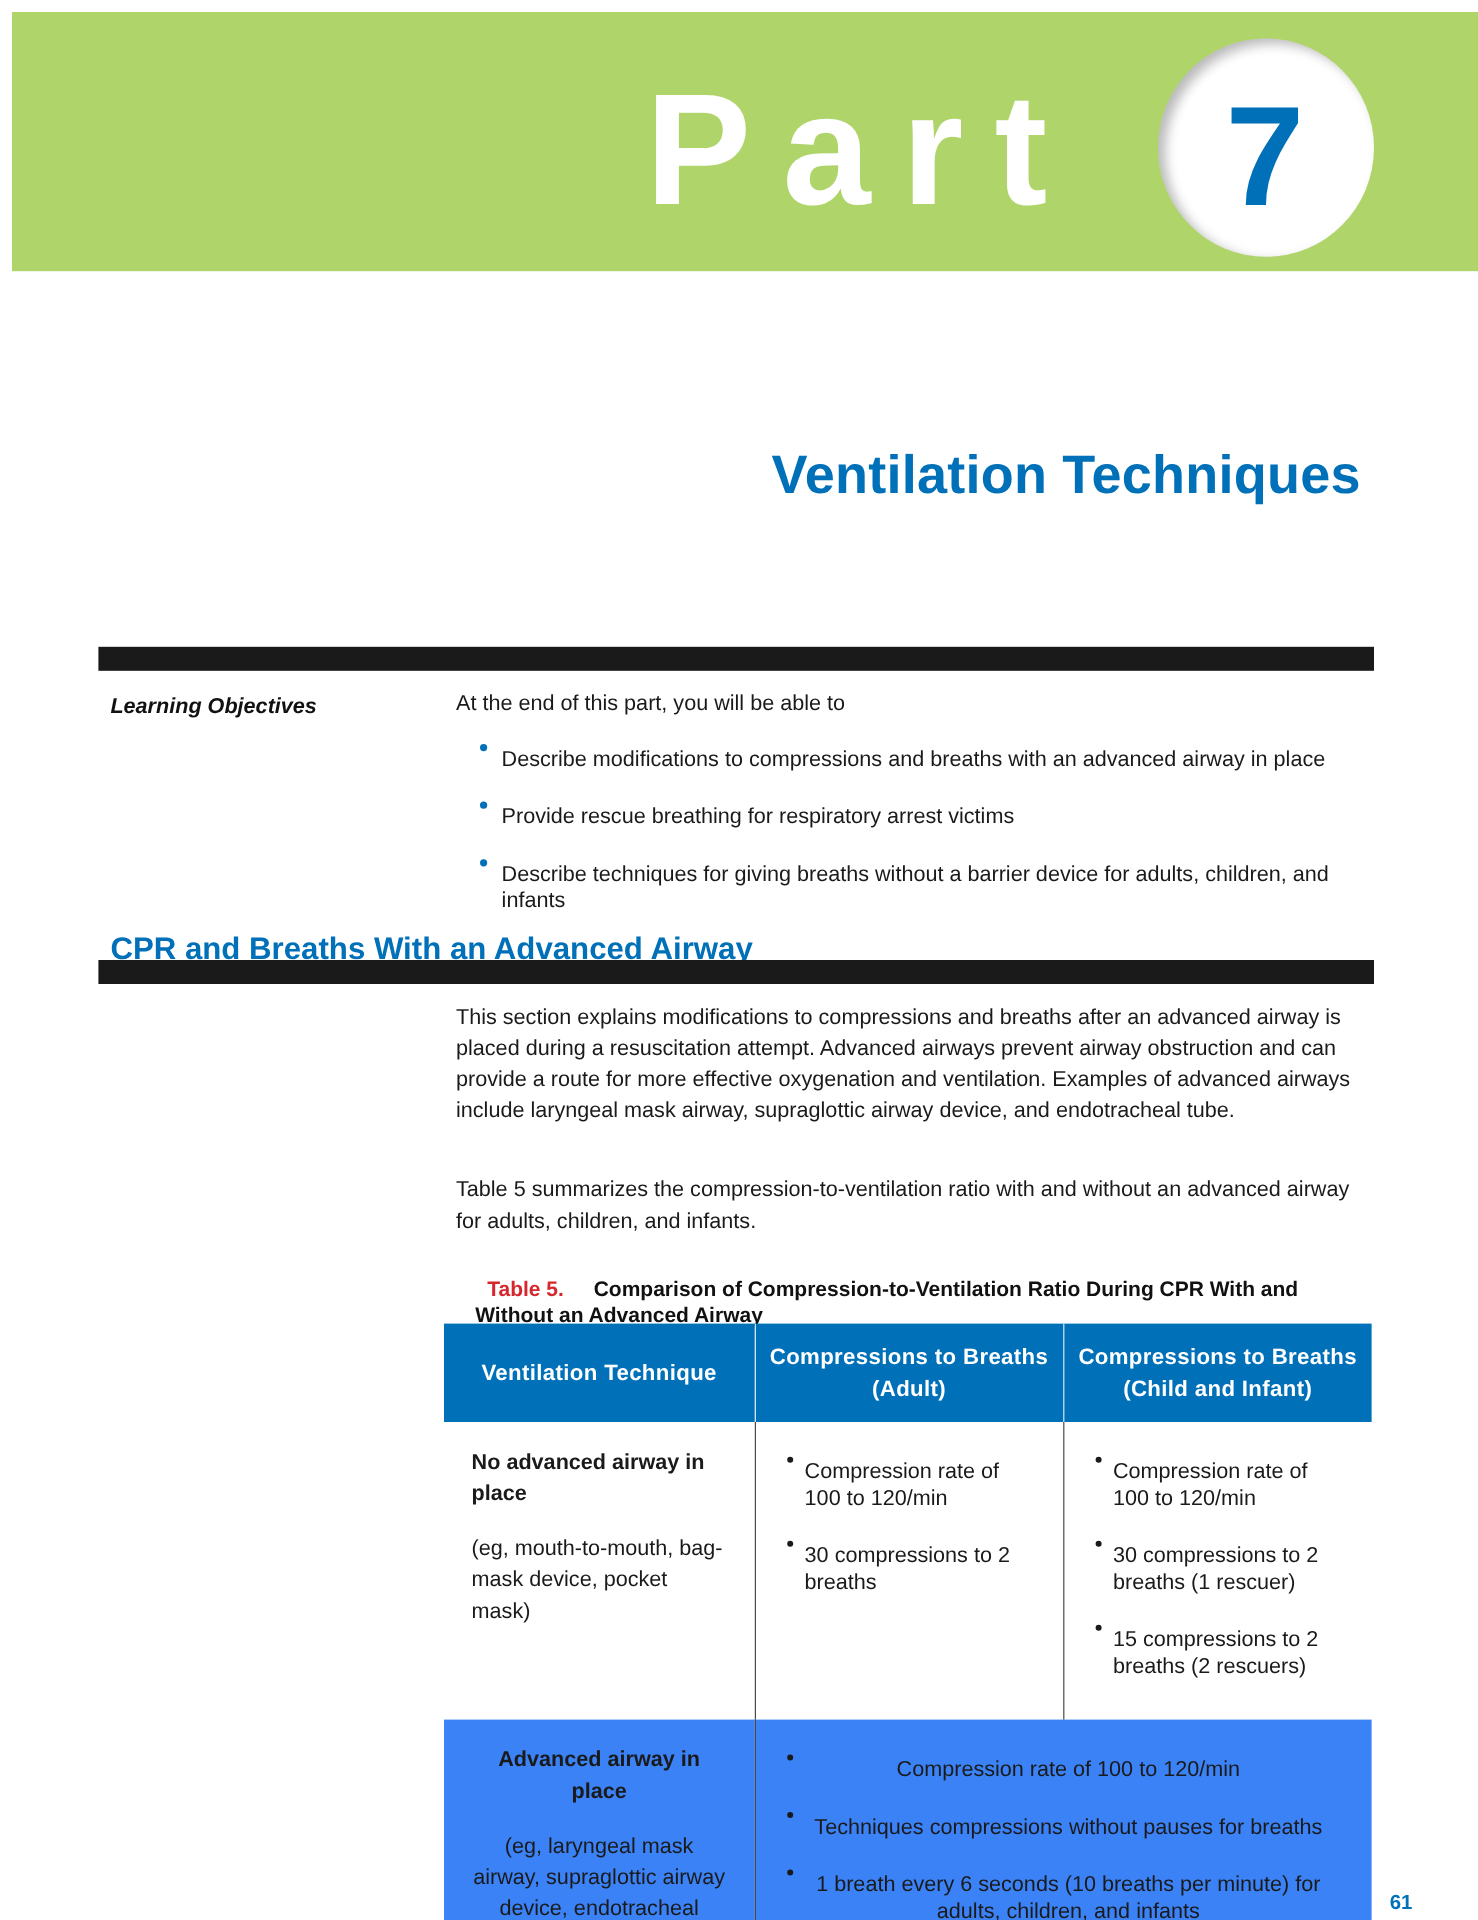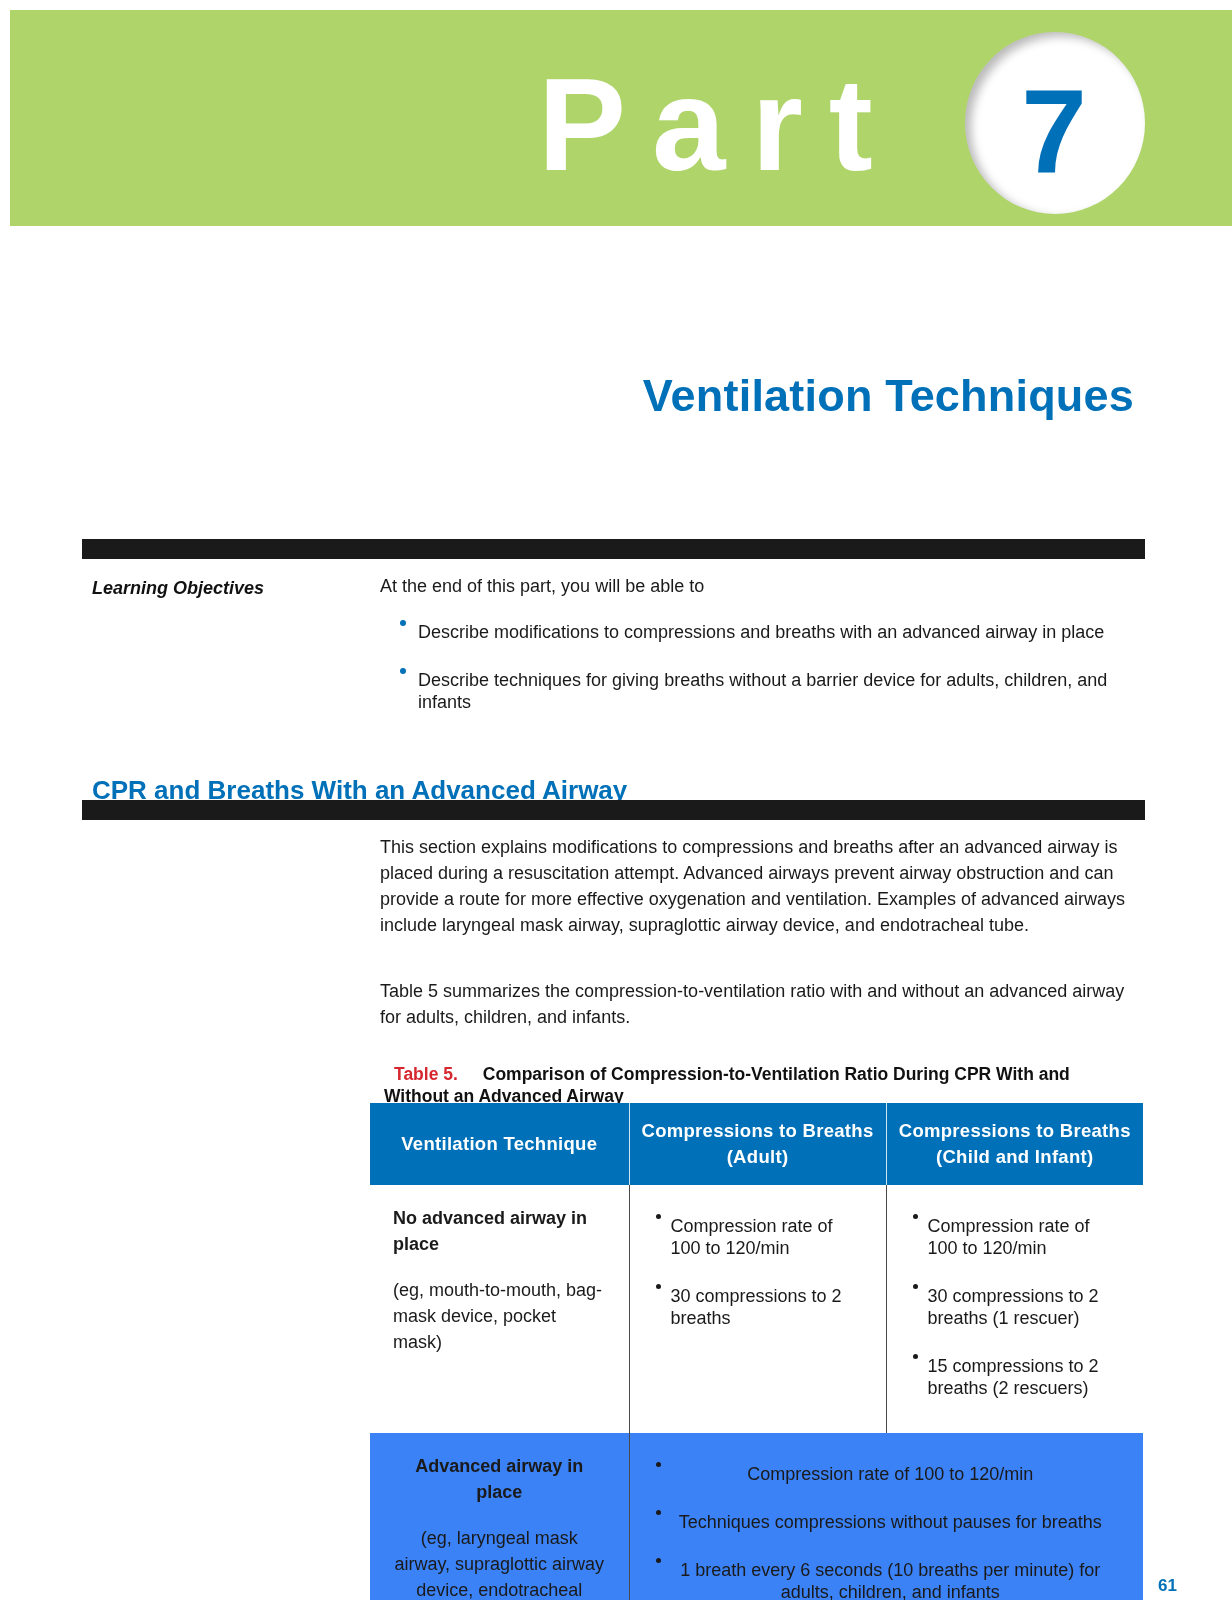--- a/index.html
+++ b/index.html
@@ -41,21 +41,21 @@
       content: ""; position: absolute; left: 0; top: 9px; width: 6px; height: 6px; border-radius: 50%; background: #0070b8;
     }
 
     .section-heading {
       position: absolute; left: 72px; top: 755px;
       font-weight: 700; font-size: 26px; line-height: 30px; color: #0070b8; text-decoration: underline;
     }
 
     .para { position: absolute; left: 360px; width: 770px; font-size: 18px; line-height: 26px; }
 
-    .table-caption { position: absolute; left: 364px; top: 1043px; width: 770px; font-weight: 700; font-size: 17.5px; line-height: 22px; color: #111; }
+    .table-caption { position: absolute; left: 376px; top: 1043px; width: 770px; font-weight: 700; font-size: 17.5px; line-height: 22px; color: #111; }
     .table-caption .cap-num { color: #d6262e; }
 
     table.cmp {
       position: absolute; left: 360px; top: 1093px; width: 773px; border-collapse: collapse;
       font-size: 18px; line-height: 22px;
     }
     table.cmp th {
       background: #0070b8; color: #ffffff; font-weight: 700; font-size: 18.5px; line-height: 26px;
       text-align: center; vertical-align: middle; height: 82px; padding: 4px 10px;
       letter-spacing: 0.3px;
@@ -88,20 +88,21 @@
 </div>
 
 <h1 class="chapter-title">Ventilation Techniques</h1>
 
 <div class="rule" style="top:529px;"></div>
 
 <div class="lo-label">Learning Objectives</div>
 <div class="lo-intro">At the end of this part, you will be able to</div>
 <ul class="lo-list">
   <li>Describe modifications to compressions and breaths with an advanced airway in place</li>
+  <li>Provide rescue breathing for respiratory arrest victims</li>
   <li>Describe techniques for giving breaths without a barrier device for adults, children, and infants</li>
 </ul>
 
 <h2 class="section-heading">CPR and Breaths With an Advanced Airway</h2>
 <div class="rule" style="top:790px;"></div>
 
 <p class="para" style="top:814px;">This section explains modifications to compressions and breaths after an advanced airway is placed during a resuscitation attempt. Advanced airways prevent airway obstruction and can provide a route for more effective oxygenation and ventilation. Examples of advanced airways include laryngeal mask airway, supraglottic airway device, and endotracheal tube.</p>
 <p class="para" style="top:958px;">Table 5 summarizes the compression-to-ventilation ratio with and without an advanced airway for adults, children, and infants.</p>
 
 <div class="table-caption">

